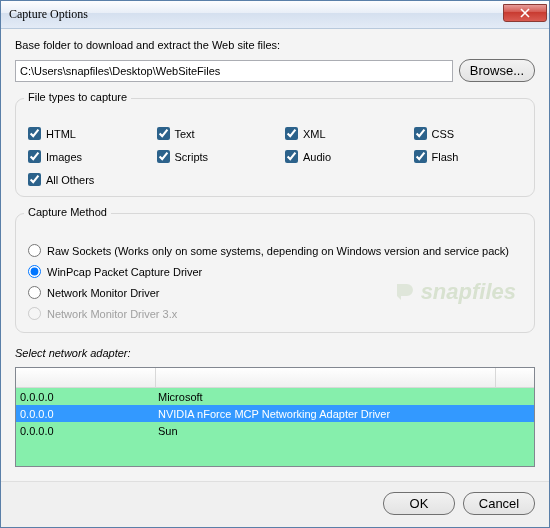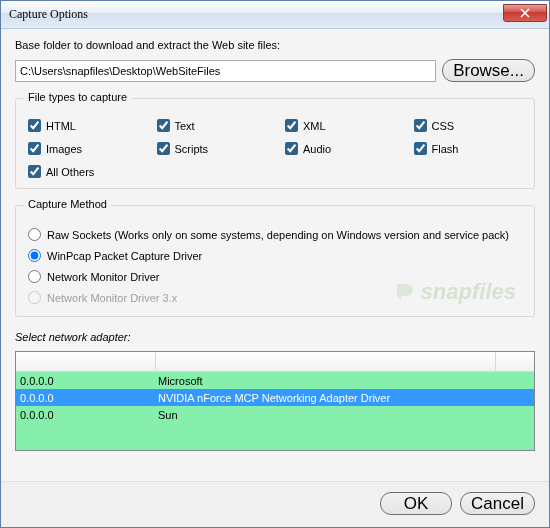--- a/index.html
+++ b/index.html
@@ -6,22 +6,22 @@
 body { font-family: "Segoe UI", Tahoma, sans-serif; font-size: 11px; background: #fff; width: 550px; height: 528px; overflow: hidden; }
 .window { width: 550px; height: 528px; border: 1px solid #5a7fa8; background: #f0f0f0; display: flex; flex-direction: column; }
 .titlebar { height: 28px; background: linear-gradient(to bottom, #fdfdfe 0%, #e8eef7 45%, #d5e0ef 46%, #e3ebf6 100%); display: flex; align-items: center; padding: 0 2px 0 8px; border-bottom: 1px solid #b8c9dc; font-family: Liberation Serif, serif; }
 .titlebar-text { flex: 1; color: #000; font-size: 12px; }
 .close-btn { width: 44px; height: 18px; background: linear-gradient(to bottom, #e69c99 0%, #d4574f 45%, #c83b31 46%, #d95b52 100%); border: 1px solid #8b3a34; border-radius: 0 0 3px 3px; display: flex; align-items: center; justify-content: center; color: #fff; font-weight: bold; cursor: pointer; margin-top: -3px; }
 .close-btn svg { width: 10px; height: 10px; }
 .content { flex: 1; padding: 10px 14px; background: #f4f4f4; display: flex; flex-direction: column; gap: 6px; position: relative; }
 .label { color: #000; margin-bottom: 2px; }
 .path-row { display: flex; gap: 6px; align-items: center; margin-bottom: 4px; }
 .path-input { flex: 1; height: 22px; border: 1px solid #abadb3; padding: 0 4px; font-family: inherit; font-size: 11px; background: #fff; }
-.btn { height: 23px; padding: 0 10px; border: 1px solid #707070; background: linear-gradient(to bottom, #f2f2f2, #e3e3e3); border-radius: 11px; font-family: inherit; font-size: 17px; cursor: pointer; min-width: 72px; }
-.groupbox { border: 1px solid #d8d8d8; border-radius: 3px; padding: 18px 10px 8px 10px; position: relative; margin-top: 6px; }
+.btn { height: 23px; padding: 0 10px; border: 1px solid #707070; background: linear-gradient(to bottom, #f2f2f2, #e3e3e3); border-radius: 11px; font-family: inherit; font-size: 13px; cursor: pointer; min-width: 72px; }
+.groupbox { border: 1px solid #d8d8d8; border-radius: 9px; padding: 26px 10px 8px 10px; position: relative; margin-top: 6px; }
 .groupbox-title { position: absolute; top: -8px; left: 8px; background: #f4f4f4; padding: 0 4px; color: #000; }
 .filetypes-grid { display: grid; grid-template-columns: repeat(4, 1fr); gap: 10px 20px; padding: 2px 2px; }
 .check-row { display: flex; align-items: center; gap: 5px; }
 .check-row input[type=checkbox] { width: 13px; height: 13px; cursor: pointer; accent-color: #2c628b; }
 .radio-list { display: flex; flex-direction: column; gap: 8px; padding: 4px 2px; }
 .radio-row { display: flex; align-items: center; gap: 6px; }
 .radio-row input[type=radio] { cursor: pointer; }
 .radio-row.disabled { color: #a0a0a0; }
 .radio-row.disabled input { cursor: default; }
 .adapter-list { height: 100px; background: #86efac; border: 1px solid #828790; overflow: auto; }

